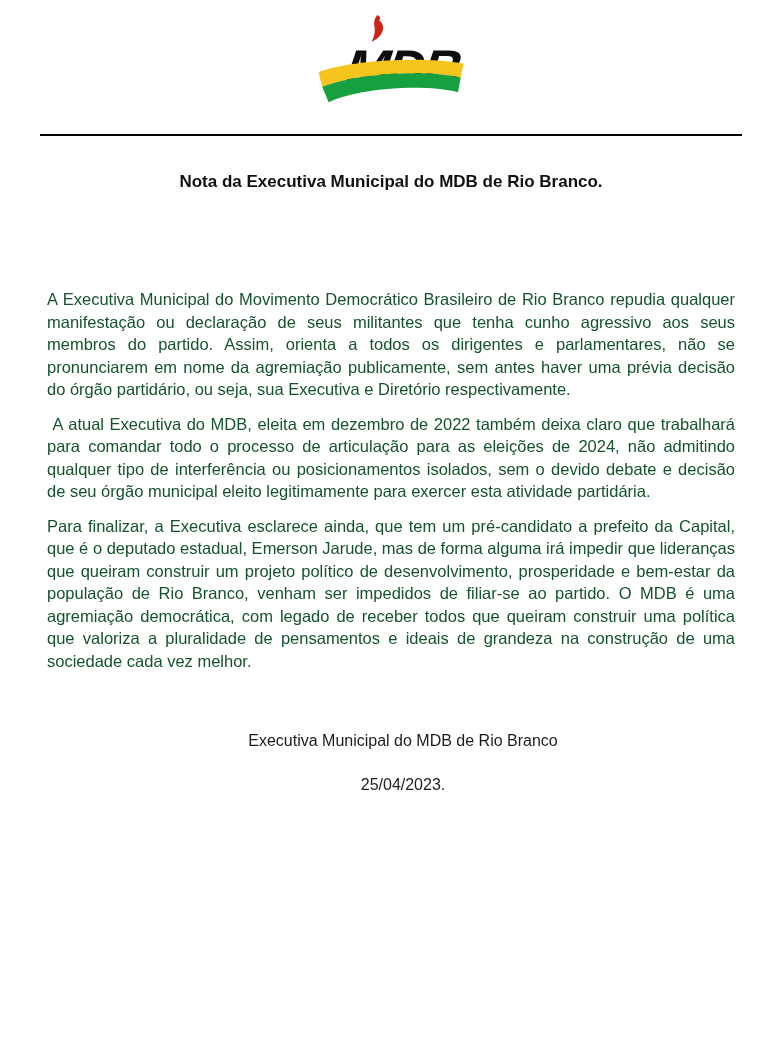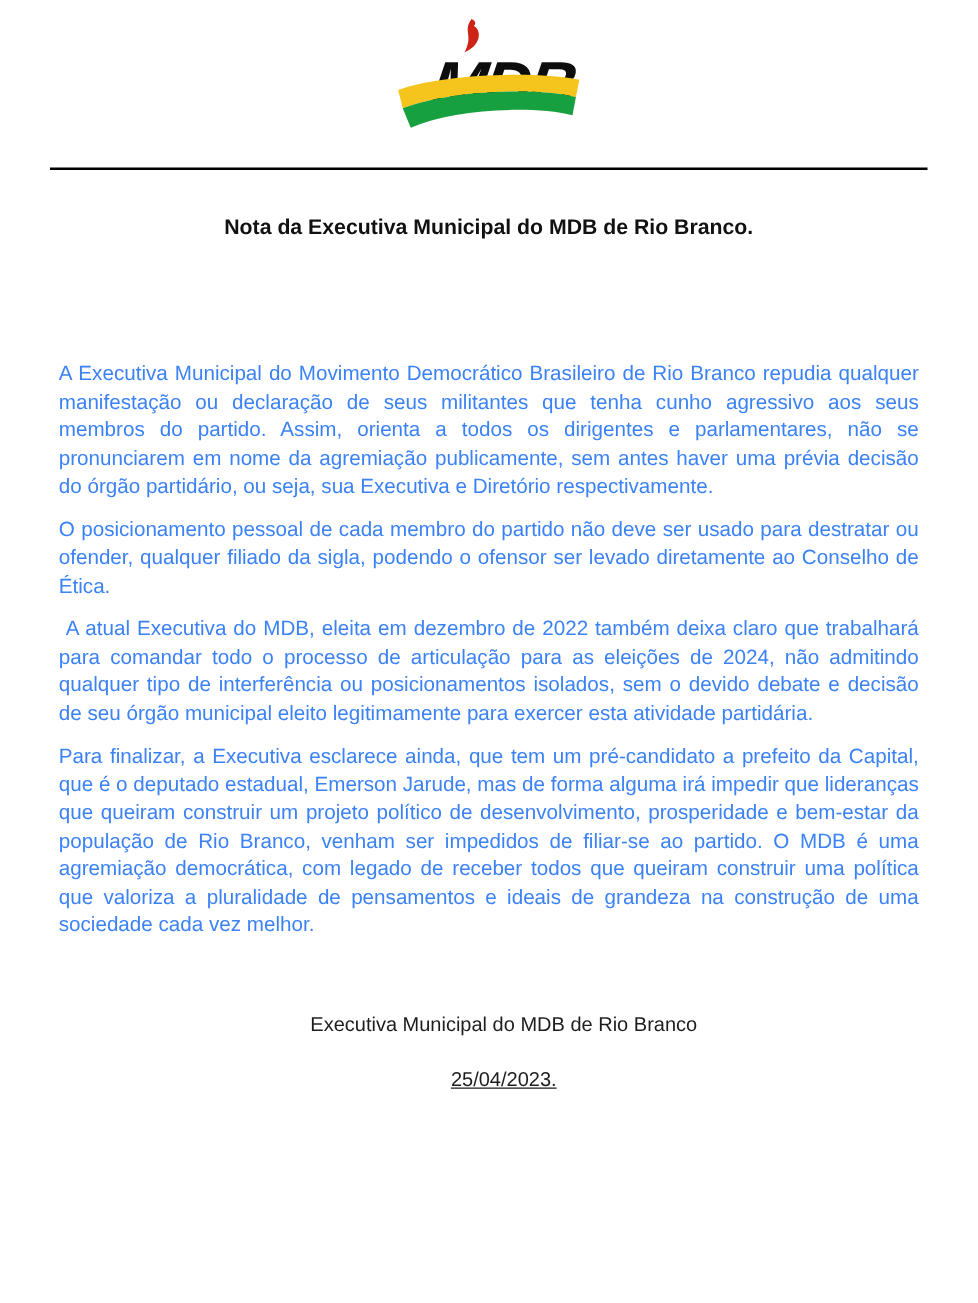--- a/index.html
+++ b/index.html
@@ -37,31 +37,31 @@
   }
   .content {
     margin: 96px 47px 0 47px;
   }
   .content p {
     margin: 0 0 12px 0;
     text-align: justify;
     font-size: 16.5px;
     line-height: 22.5px;
     white-space: pre-wrap;
-    color: #3b82f6;
+    color: #14532d;
   }
   .footer {
     margin-top: 60px;
     text-align: center;
     font-size: 16px;
     color: #1d1d1d;
     margin-left: 24px;
   }
   .footer .sig { margin: 0 0 26px 0; }
-  .footer .date { margin: 0; text-decoration: underline; }
+  .footer .date { margin: 0; }
 </style>
 </head>
 <body>
 
 <div class="page">
 
   <div class="logo-wrap">
     <svg width="156" height="98" viewBox="0 0 170 104" aria-hidden="true">
 
       <g transform="skewX(-8)">
@@ -75,21 +75,20 @@
       <path d="M10,80 C48,65 123,61 161,70 L158,86 C121,77 52,81 17,97 Z" fill="#17a03f"></path>
     </svg>
   </div>
 
   <hr class="divider">
 
   <div class="doc-title">Nota da Executiva Municipal do MDB de Rio Branco.</div>
 
   <div class="content">
     <p>A Executiva Municipal do Movimento Democrático Brasileiro de Rio Branco repudia qualquer manifestação ou declaração de seus militantes que tenha cunho agressivo aos seus membros do partido. Assim, orienta a todos os dirigentes e parlamentares, não se pronunciarem em nome da agremiação publicamente, sem antes haver uma prévia decisão do órgão partidário, ou seja, sua Executiva e Diretório respectivamente.</p>
-    <p>O posicionamento pessoal de cada membro do partido não deve ser usado para destratar ou ofender, qualquer filiado da sigla, podendo o ofensor ser levado diretamente ao Conselho de Ética.</p>
     <p>&nbsp;A atual Executiva do MDB, eleita em dezembro de 2022 também deixa claro que trabalhará para comandar todo o processo de articulação para as eleições de 2024, não admitindo qualquer tipo de interferência ou posicionamentos isolados, sem o devido debate e decisão de seu órgão municipal eleito legitimamente para exercer esta atividade partidária.</p>
     <p>Para finalizar, a Executiva esclarece ainda, que tem um pré-candidato a prefeito da Capital, que é o deputado estadual, Emerson Jarude, mas de forma alguma irá impedir que lideranças que queiram construir um projeto político de desenvolvimento, prosperidade e bem-estar da população de Rio Branco, venham ser impedidos de filiar-se ao partido. O MDB é uma agremiação democrática, com legado de receber todos que queiram construir uma política que valoriza a pluralidade de pensamentos e ideais de grandeza na construção de uma sociedade cada vez melhor.</p>
   </div>
 
   <div class="footer">
     <p class="sig">Executiva Municipal do MDB de Rio Branco</p>
     <p class="date">25/04/2023.</p>
   </div>
 
 </div>

